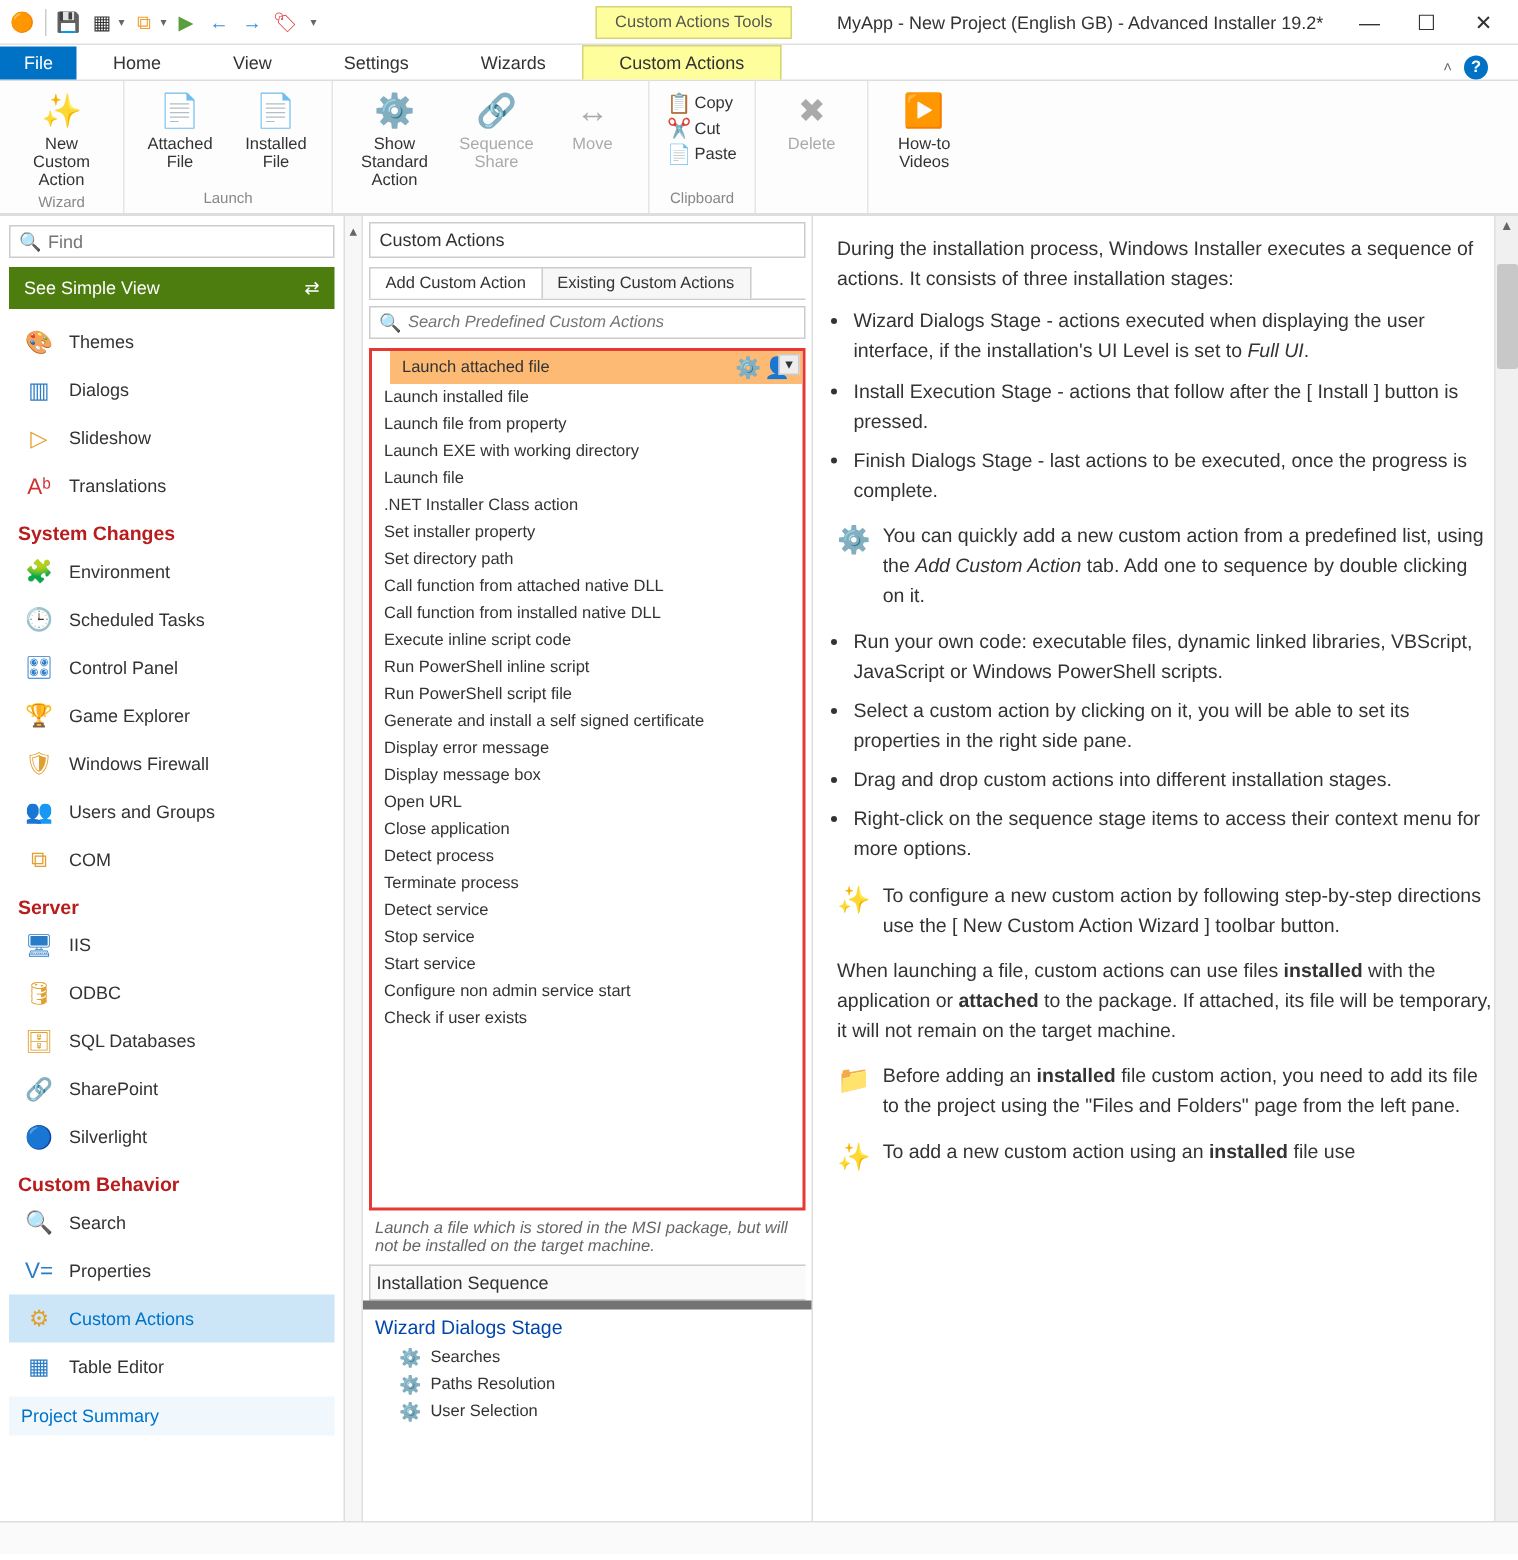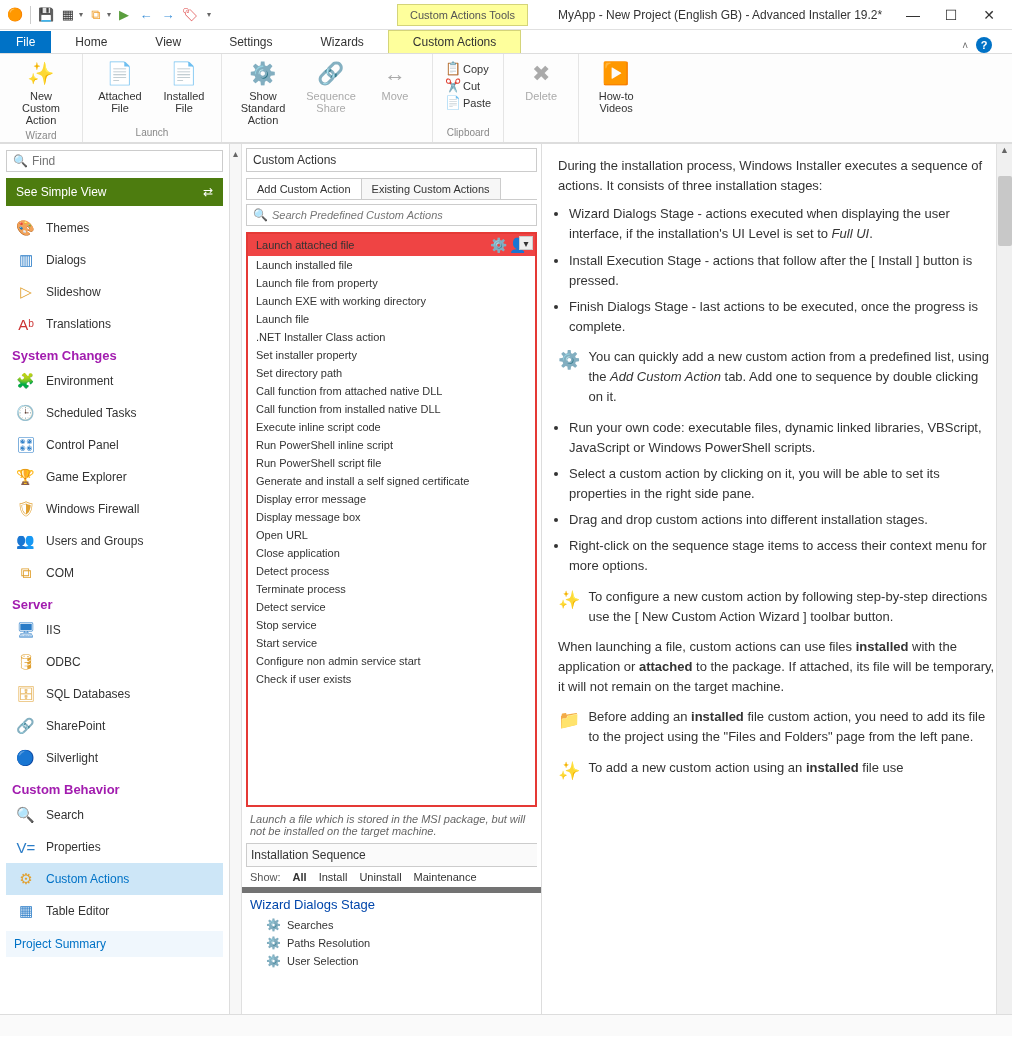--- a/index.html
+++ b/index.html
@@ -40,36 +40,36 @@
 
 
 .main { display: flex; height: 870px; }
 .sidebar { width: 230px; border-right: 1px solid #ddd; overflow-y: auto; padding: 6px; }
 .find-box { display: flex; align-items: center; border: 1px solid #ccc; padding: 3px 6px; margin-bottom: 6px; }
 .find-box input { border: none; outline: none; flex: 1; font-size: 12px; }
 .simple-view { background: #4d7c0f; color: #fff; padding: 7px 10px; display: flex; align-items: center; justify-content: space-between; }
 .nav-item { display: flex; align-items: center; gap: 10px; padding: 6px 10px; font-size: 12px; }
 .nav-item.selected { background: #cde6f7; color: #0072c6; }
 .nav-item .nic { width: 20px; height: 20px; display: inline-flex; align-items: center; justify-content: center; font-size: 15px; }
-.nav-header { color: #a21caf; font-weight: 600; font-size: 13px; padding: 8px 6px 2px 6px; }
+.nav-header { color: #b91c1c; font-weight: 600; font-size: 13px; padding: 8px 6px 2px 6px; }
 .project-summary { margin-top: 4px; padding: 6px 8px; color: #0072c6; background:#f0f7fd; }
 
 
 .middle { width: 300px; border-right: 1px solid #ddd; display: flex; flex-direction: column; }
 .vsplit { width: 12px; background:#f7f7f7; border-right:1px solid #e0e0e0; display:flex; align-items:flex-start; justify-content:center; padding-top:4px; font-size:10px; color:#666; }
 .mid-title { border: 1px solid #ccc; margin: 4px 4px 0 4px; padding: 4px 6px; font-size: 12px; }
 .mid-tabs { display: flex; border-bottom: 1px solid #ccc; margin: 6px 4px 0 4px; font-size: 11px; }
 .mid-tab { padding: 4px 10px; border: 1px solid #ccc; border-bottom: none; background: #f7f7f7; margin-right: -1px; }
 .mid-tab.active { background: #fff; position: relative; z-index: 1; }
 .search-ca { margin: 4px; border: 1px solid #ccc; display: flex; align-items: center; padding: 3px 6px; gap: 4px; }
 .search-ca input { border: none; outline: none; flex: 1; font-size: 11px; font-style: italic; color: #aaa; }
 .ca-listwrap { border: 2px solid #e53935; margin: 2px 4px; height: 575px; overflow: hidden; position:relative; }
 .ca-list { overflow-y: auto; height: 100%; }
 .ca-item { padding: 3px 8px; font-size: 11px; cursor: default; display:flex; align-items:center; }
-.ca-item.selected { background: #ef4444; }
+.ca-item.selected { background: #fdba74; margin-left: 12px; }
 .ca-item .addicons { margin-left:auto; display:flex; gap:2px; font-size:14px; }
 .ca-expand { position:absolute; right:2px; top:2px; width:14px; height:14px; background:#eee; border:1px solid #ccc; font-size:10px; display:flex;align-items:center;justify-content:center; }
 .ca-desc { font-style: italic; font-size: 11px; color: #666; padding: 4px 8px; }
 .seq-title { border: 1px solid #ccc; border-right: none; margin: 2px 4px 0 4px; padding: 4px 4px; font-size: 12px; background:#fafafa; }
 .seq-show { padding: 4px 8px; font-size: 11px; display: flex; gap: 12px; }
 .seq-show .lbl { color: #555; }
 .seq-show .all { font-weight: bold; }
 .seq-stage { color: #0046ab; font-size: 13px; padding: 4px 8px; border-top:6px solid #737373; }
 .seq-item { padding: 2px 8px 2px 24px; font-size: 11px; display:flex; align-items:center; gap:6px; }
 .seq-item .sqi { font-size:12px; }
@@ -404,27 +404,20 @@
           <div class="ca-item">
             <span>Configure non admin service start</span>
           </div>
           <div class="ca-item">
             <span>Check if user exists</span>
           </div>
         </div>
     </div>
     <div class="ca-desc">Launch a file which is stored in the MSI package, but will not be installed on the target machine.</div>
     <div class="seq-title">Installation Sequence</div>
-    <div class="seq-show">
-      <span class="lbl">Show:</span>
-      <span class="all">All</span>
-      <span>Install</span>
-      <span>Uninstall</span>
-      <span>Maintenance</span>
-    </div>
     <div class="seq-stage">Wizard Dialogs Stage</div>
     <div id="seq-items">
         <div class="seq-item"><span class="sqi">⚙️</span>Searches</div>
         <div class="seq-item"><span class="sqi">⚙️</span>Paths Resolution</div>
         <div class="seq-item"><span class="sqi">⚙️</span>User Selection</div>
       </div>
   </div>
 
   <div class="help-pane">
     <div class="help-scroll">

